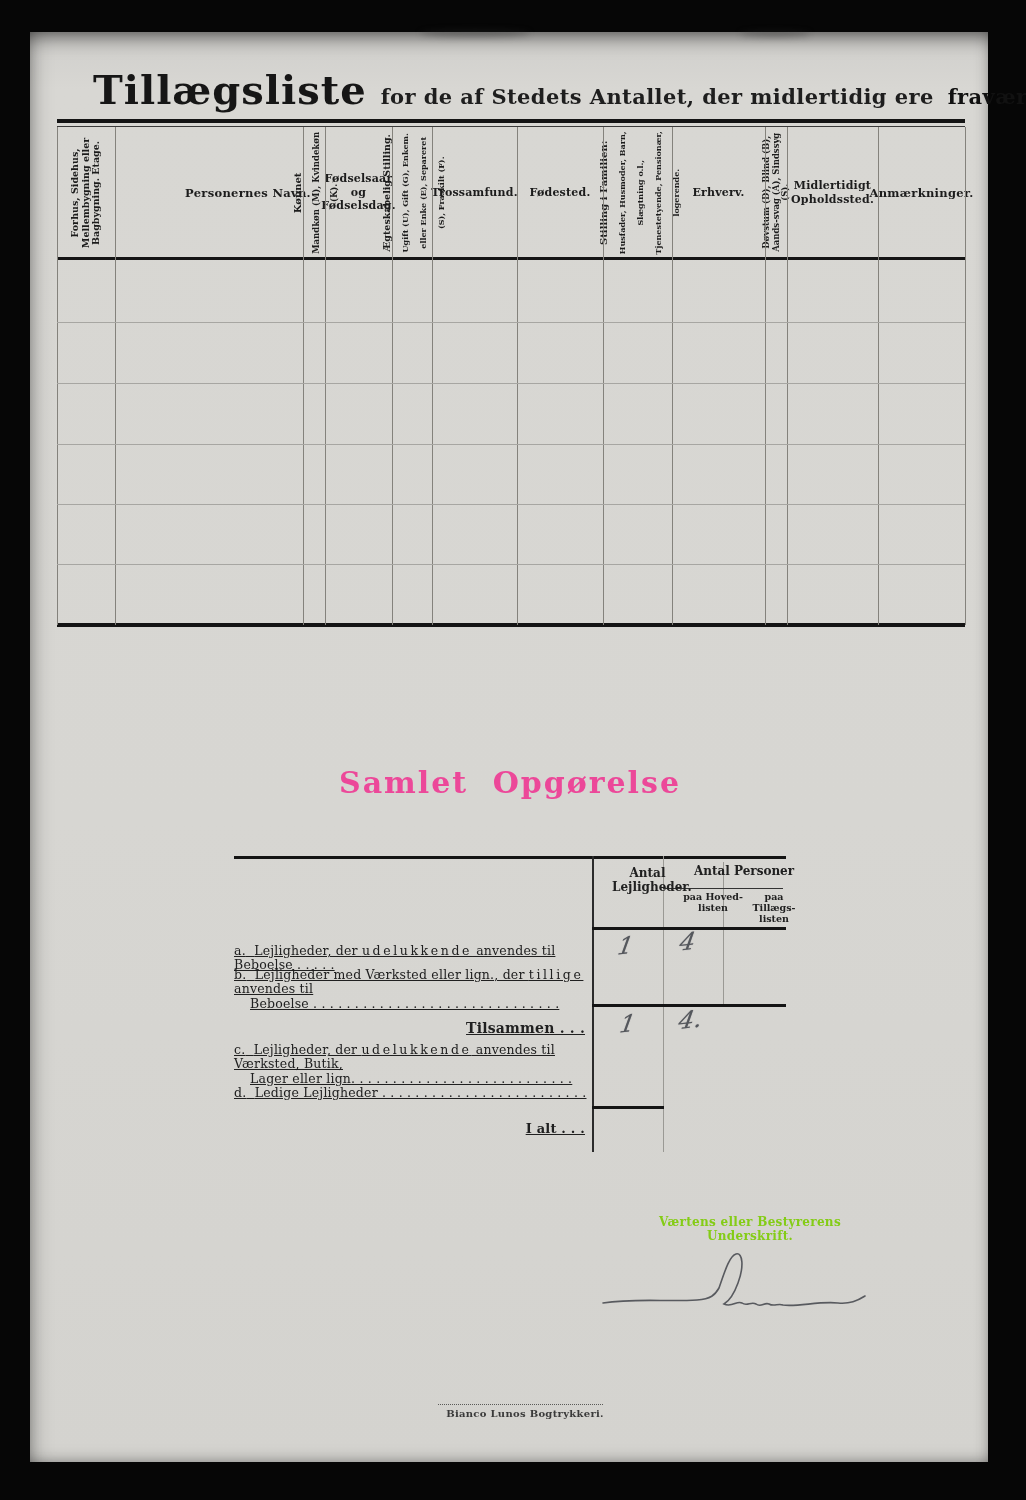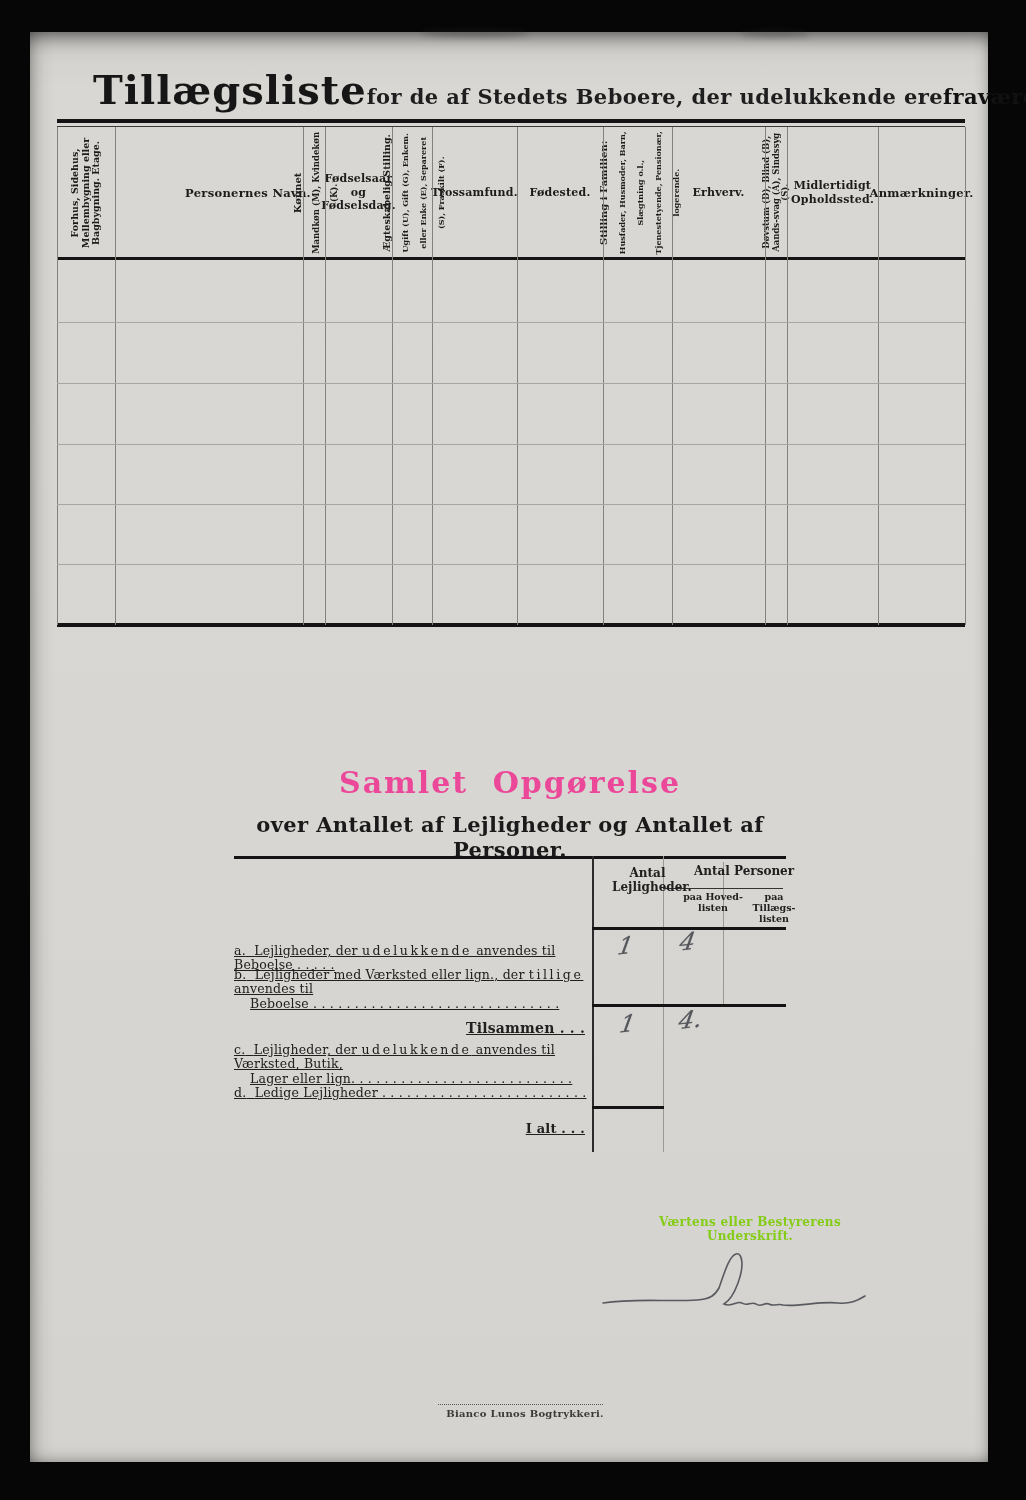--- a/index.html
+++ b/index.html
@@ -7,21 +7,21 @@
          font-family:"DejaVu Serif", serif;color:#1c1c1c;}
   .paper{position:absolute;left:30px;top:32px;width:958px;height:1430px;
          background:linear-gradient(180deg,#cfcecb 0%,#d8d7d3 4%,#d7d6d2 55%,#d4d3cf 100%);
          box-shadow:inset 0 16px 20px -12px rgba(0,0,0,.6),
                     inset 16px 0 22px -16px rgba(0,0,0,.38),
                     inset -10px 0 18px -14px rgba(0,0,0,.30),
                     inset 0 -12px 16px -12px rgba(0,0,0,.35);}
   .smudge{position:absolute;background:rgba(40,40,40,.35);filter:blur(3px);border-radius:50%;}
 
   
-  .titlebar{position:absolute;left:93px;top:66px;width:870px;display:flex;align-items:baseline;white-space:nowrap;}
+  .titlebar{position:absolute;left:93px;top:66px;width:870px;display:flex;align-items:baseline;gap:14px;white-space:nowrap;}
   .title-main{font-size:40px;font-weight:bold;letter-spacing:1px;color:#161616;}
   .title-rest{font-size:21px;font-weight:bold;color:#1e1e1e;letter-spacing:.4px;}
   .title-end{font-size:21px;font-weight:900;color:#111;letter-spacing:.4px;}
 
   
   .hrule{position:absolute;background:#141414;}
   .hline-faint{position:absolute;height:1px;background:#a7a6a2;}
   .vline{position:absolute;width:1px;background:#84827c;}
   .vline-dark{position:absolute;width:2px;background:#2b2b2b;}
   .vline-soft{position:absolute;width:1px;background:#9a9994;}
@@ -55,21 +55,21 @@
 </head>
 <body>
 
 <div id="stage">
   <div class="paper"></div>
   <div class="smudge" style="left:420px;top:30px;width:110px;height:7px;"></div>
   <div class="smudge" style="left:740px;top:31px;width:70px;height:6px;"></div>
 
   <div class="titlebar">
     <span class="title-main">Tillægsliste</span>
-    <span class="title-rest">for de af Stedets Beboere, der udelukkende ere</span>
+    <span class="title-rest">for de af Stedets Antallet, der midlertidig ere</span>
     <span class="title-end">fraværende.</span>
   </div>
 
   <div class="hrule" style="left:57px;top:119px;width:908px;height:4px;"></div>
   <div class="hrule" style="left:57px;top:126px;width:908px;height:1px;background:#3a3a3a;"></div>
   <div class="hrule" style="left:57px;top:257px;width:908px;height:3px;"></div>
   <div class="hrule" style="left:57px;top:623px;width:908px;height:4px;"></div>
 
   <div class="hcell" style="left:57px;width:58px;">
     <span class="vtext h-title" style="font-size:9.5px;">Forhus, Sidehus, Mellembygning eller Bagbygning.  Etage.</span>
@@ -112,21 +112,20 @@
     <span>
       <span>Midlertidigt</span><br>
       <span>Opholdssted.</span>
     </span>
   </div>
   <div class="hcell lbl-big" style="left:878px;width:87px;">
     <span>Anmærkninger.</span>
   </div>
 
   <div class="sum-h1">Samlet Opgørelse</div>
-  <div class="sum-h2">over Antallet af Lejligheder og Antallet af Personer.</div>
 
   <div class="hrule" style="left:234px;top:856px;width:552px;height:3px;"></div>
   <div class="vline-dark" style="left:592px;top:856px;height:296px;"></div>
   <div class="vline-soft" style="left:663px;top:856px;height:296px;"></div>
   <div class="vline-soft" style="left:723px;top:862px;height:143px;"></div>
   <div class="hrule" style="left:663px;top:888px;width:120px;height:1px;background:#333;"></div>
   <div class="hrule" style="left:592px;top:927px;width:194px;height:3px;"></div>
   <div class="hrule" style="left:592px;top:1004px;width:194px;height:3px;"></div>
   <div class="hrule" style="left:592px;top:1106px;width:72px;height:3px;"></div>
 

